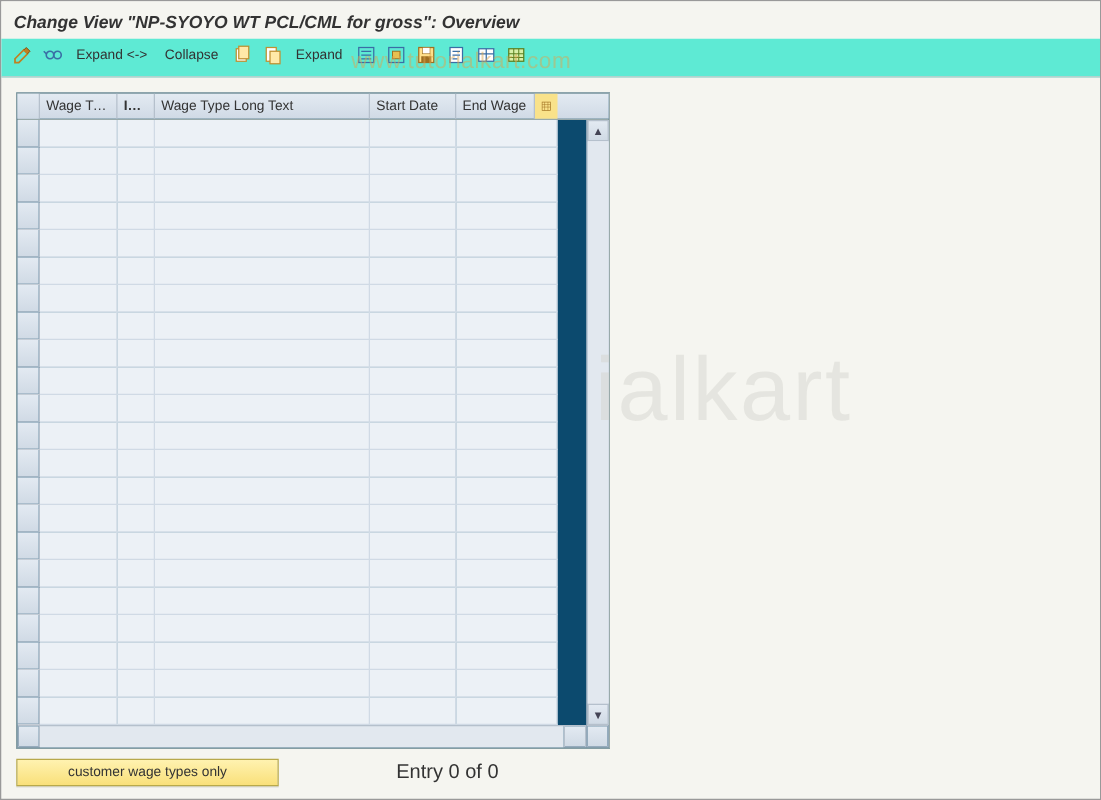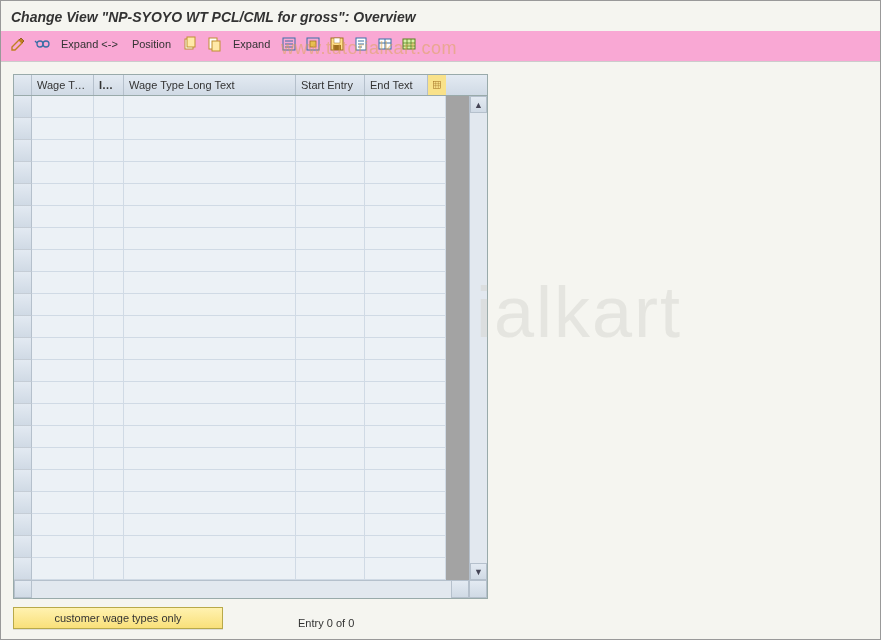--- a/index.html
+++ b/index.html
@@ -15,21 +15,21 @@
     }
     .title-bar {
       background: #f5f5f0;
       padding: 8px 10px 6px 10px;
       font-size: 14px;
       font-weight: bold;
       font-style: italic;
       color: #333;
     }
     .toolbar {
-      background: #f9a8d4;
+      background: #5eead4;
       padding: 4px 8px 8px 8px;
       display: flex;
       align-items: center;
       gap: 6px;
       border-bottom: 1px solid #ccc;
     }
     .tb-icon {
       width: 18px;
       height: 18px;
       display: inline-flex;
@@ -43,21 +43,21 @@
       font-size: 11px;
       color: #333;
       cursor: pointer;
       padding: 2px 4px;
     }
     .content-wrap {
       padding: 12px;
     }
     .table-container {
       border: 1px solid #9aa;
-      background: #a3a3a3;
+      background: #0c4a6e;
       width: 475px;
       position: relative;
     }
     .table-head {
       display: flex;
       background: linear-gradient(#e3eaf2, #d0dae5);
       border-bottom: 1px solid #9aa;
     }
     .th {
       border-right: 1px solid #b5c0cc;
@@ -135,22 +135,22 @@
       flex: 1;
       background: #e2e8ef;
       border-top: 1px solid #b5c0cc;
     }
     .footer-bar {
       position: absolute;
       bottom: 10px;
       left: 12px;
       right: 12px;
       display: flex;
-      align-items: flex-end;
-      gap: 19px;
+      align-items: center;
+      gap: 6px;
     }
     .btn-cust {
       background: linear-gradient(#fff2b0, #f9e07a);
       border: 1px solid #b8a94a;
       padding: 4px 18px;
       font-size: 11px;
       color: #333;
       cursor: pointer;
       box-shadow: 0 1px 0 rgba(0,0,0,0.1);
       width: 210px;
@@ -169,22 +169,22 @@
       gap: 20px;
     }
     .btn-pos-icon {
       width: 18px;
       height: 16px;
       display: inline-flex;
       align-items: center;
       justify-content: center;
     }
     .entry-text {
-      margin-left: 56px;
-      font-size: 11px;
+      margin-left: 88px;
+      font-size: 16px;
       color: #333;
     }
     .watermark {
       position: absolute;
       top: 37px;
       left: 265px;
       font-size: 18px;
       color: rgba(220,165,80,0.5);
       font-weight: normal;
       pointer-events: none;
@@ -216,21 +216,21 @@
   </span>
   <span class="tb-icon">
     <svg viewBox="0 0 16 16">
         <circle cx="6" cy="8" r="3" fill="none" stroke="#3a6ea5" stroke-width="1.3"></circle>
         <circle cx="12" cy="8" r="3" fill="none" stroke="#3a6ea5" stroke-width="1.3"></circle>
         <line x1="9" y1="8" x2="9" y2="8" stroke="#3a6ea5"></line>
         <line x1="3" y1="7" x2="1" y2="5" stroke="#3a6ea5" stroke-width="1.3"></line>
       </svg>
   </span>
   <span class="tb-text">Expand &lt;-&gt;</span>
-  <span class="tb-text">Position</span>
+  <span class="tb-text">Collapse</span>
   <span class="tb-icon">
     <svg viewBox="0 0 16 16">
         <rect x="3" y="3" width="8" height="10" fill="#fff" stroke="#c09030" stroke-width="1"></rect>
         <rect x="5" y="1" width="8" height="10" fill="#ffe9a8" stroke="#c09030" stroke-width="1"></rect>
       </svg>
   </span>
   <span class="tb-icon">
     <svg viewBox="0 0 16 16">
         <rect x="3" y="2" width="8" height="11" fill="#fff" stroke="#c09030" stroke-width="1"></rect>
         <rect x="6" y="5" width="8" height="10" fill="#ffe9a8" stroke="#c09030" stroke-width="1"></rect>
@@ -276,22 +276,22 @@
   </span>
 </div>
 
 <div class="content-wrap">
   <div class="table-container">
     <div class="table-head">
       <div class="th row-sel-h"></div>
       <div class="th col-wtype">Wage Ty...</div>
       <div class="th col-inf">Inf...</div>
       <div class="th col-long">Wage Type Long Text</div>
-      <div class="th col-start">Start Entry</div>
-      <div class="th col-end">End Text</div>
+      <div class="th col-start">Start Date</div>
+      <div class="th col-end">End Wage</div>
       <div class="th col-corner">
         <svg width="12" height="12" viewBox="0 0 12 12">
             <rect x="1" y="1" width="10" height="10" fill="#f9e28a" stroke="#a07020" stroke-width="0.8"></rect>
             <path d="M1 4 L11 4 M1 7 L11 7 M4 1 L4 11 M8 1 L8 11" stroke="#a07020" stroke-width="0.6"></path>
           </svg>
       </div>
     </div>
     <div class="table-body">
       <div class="rows-area" id="rows-area">
           <div class="row">

